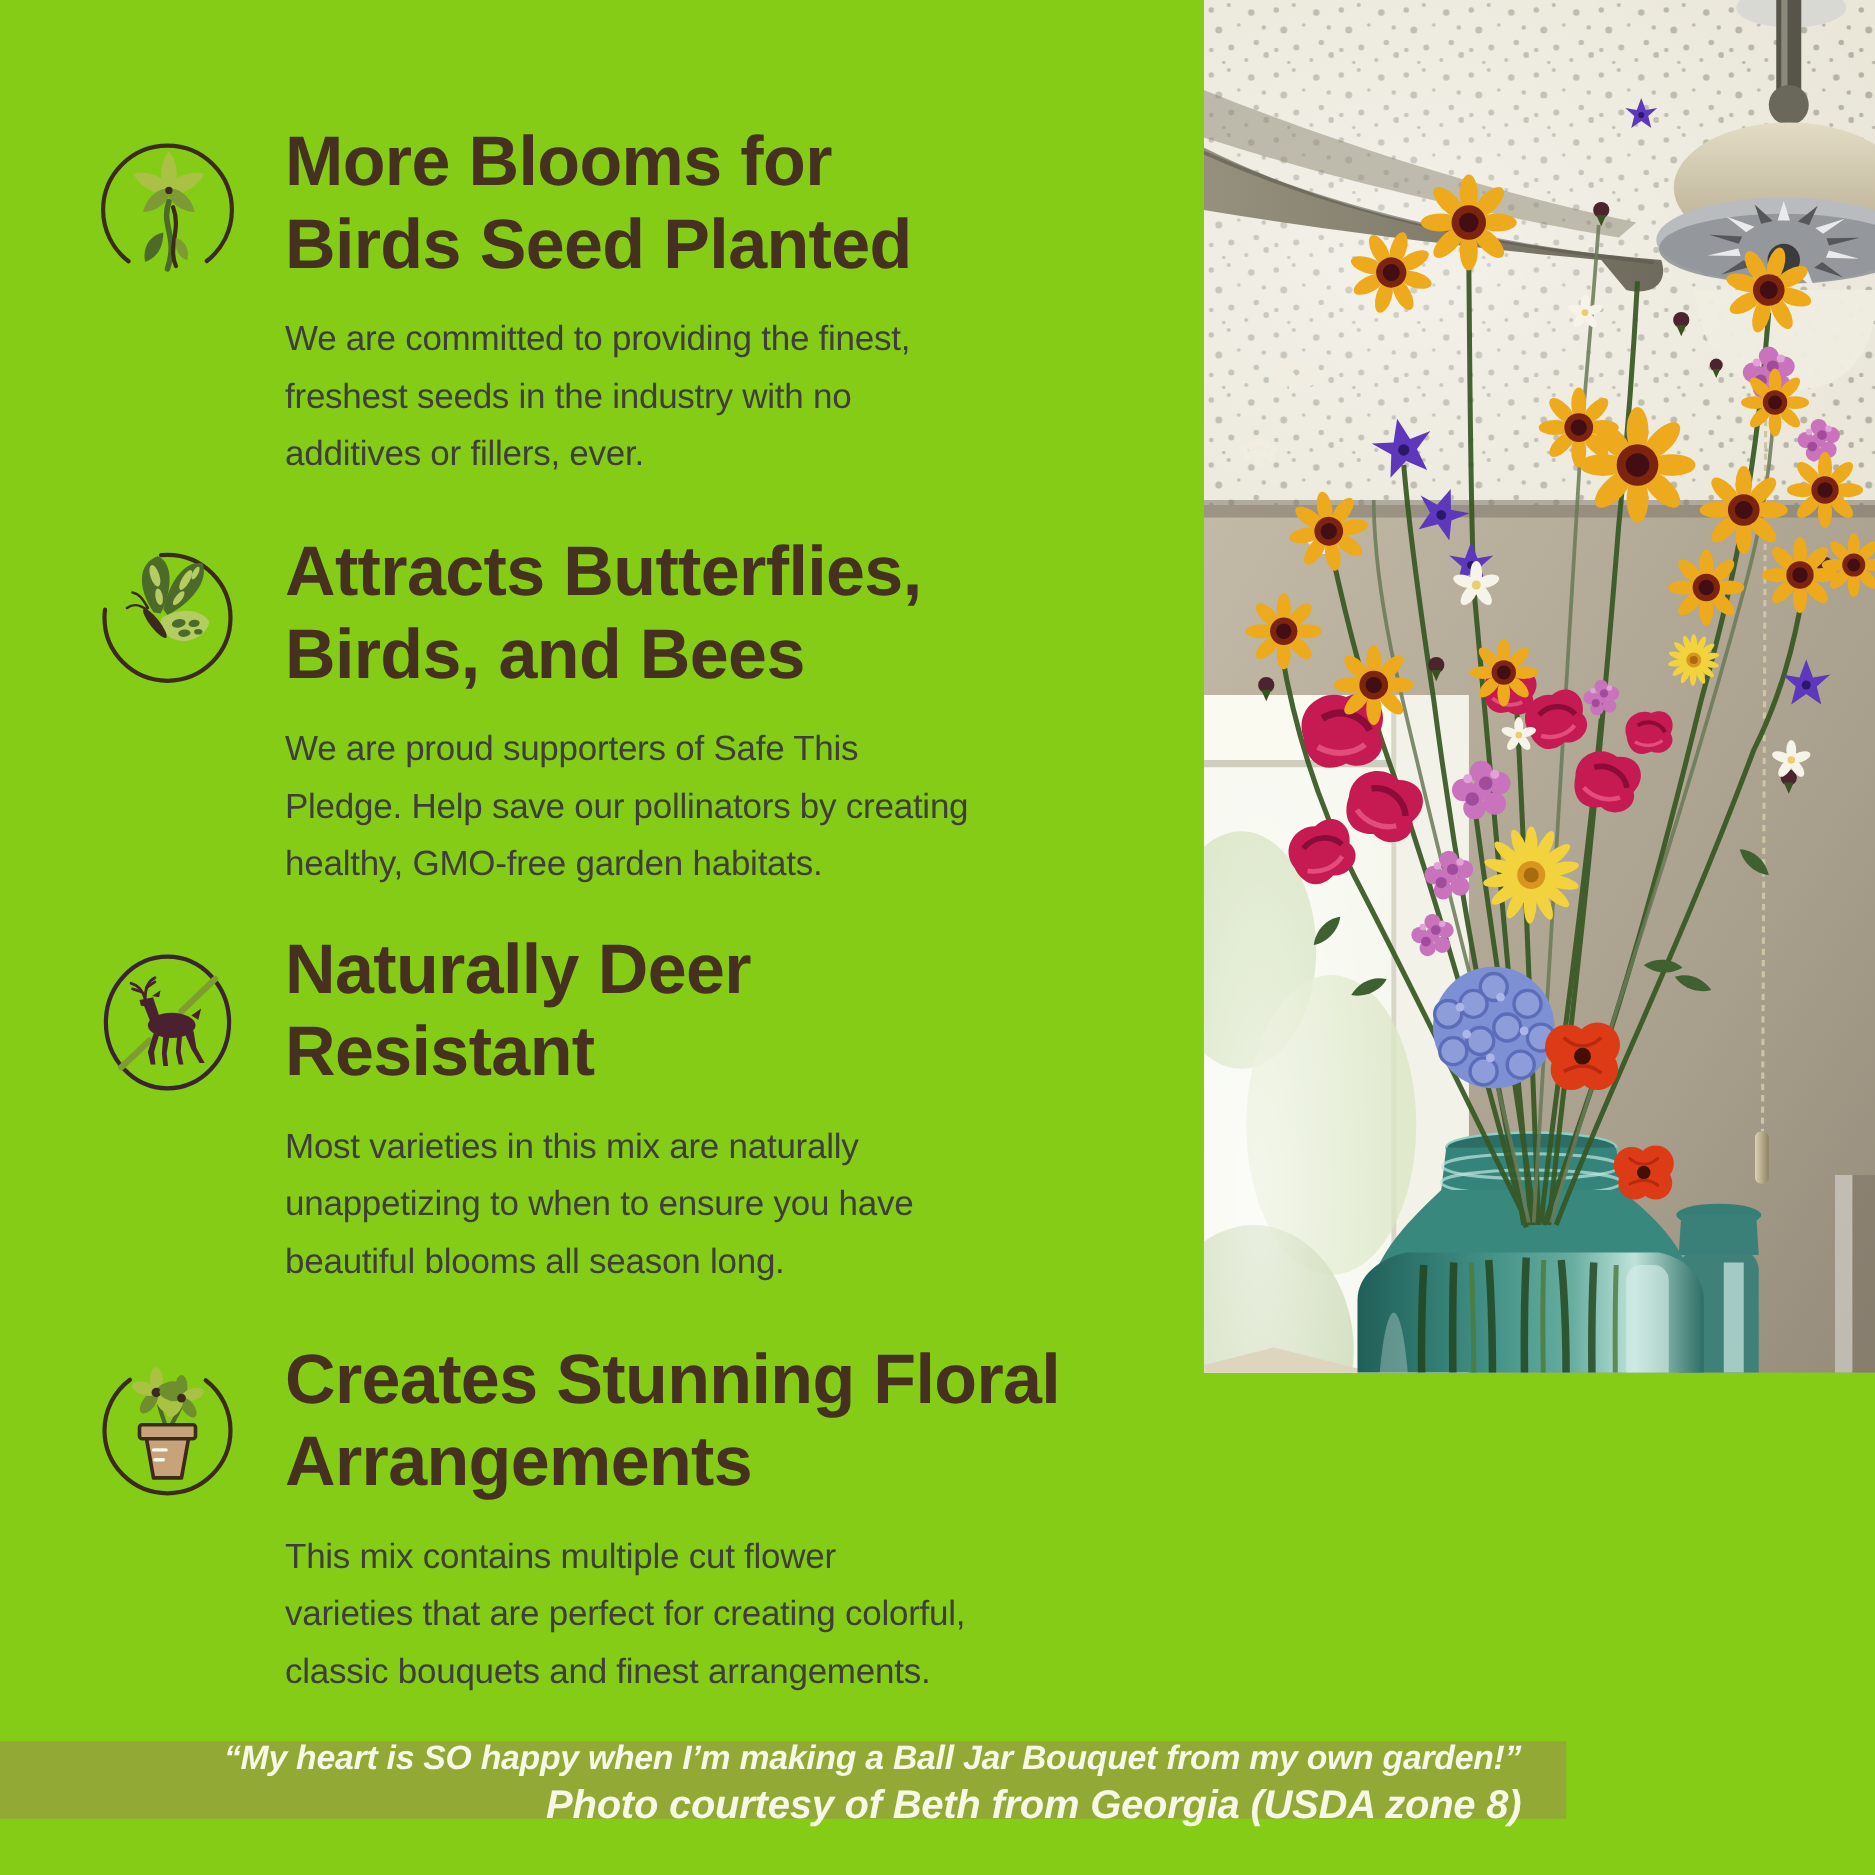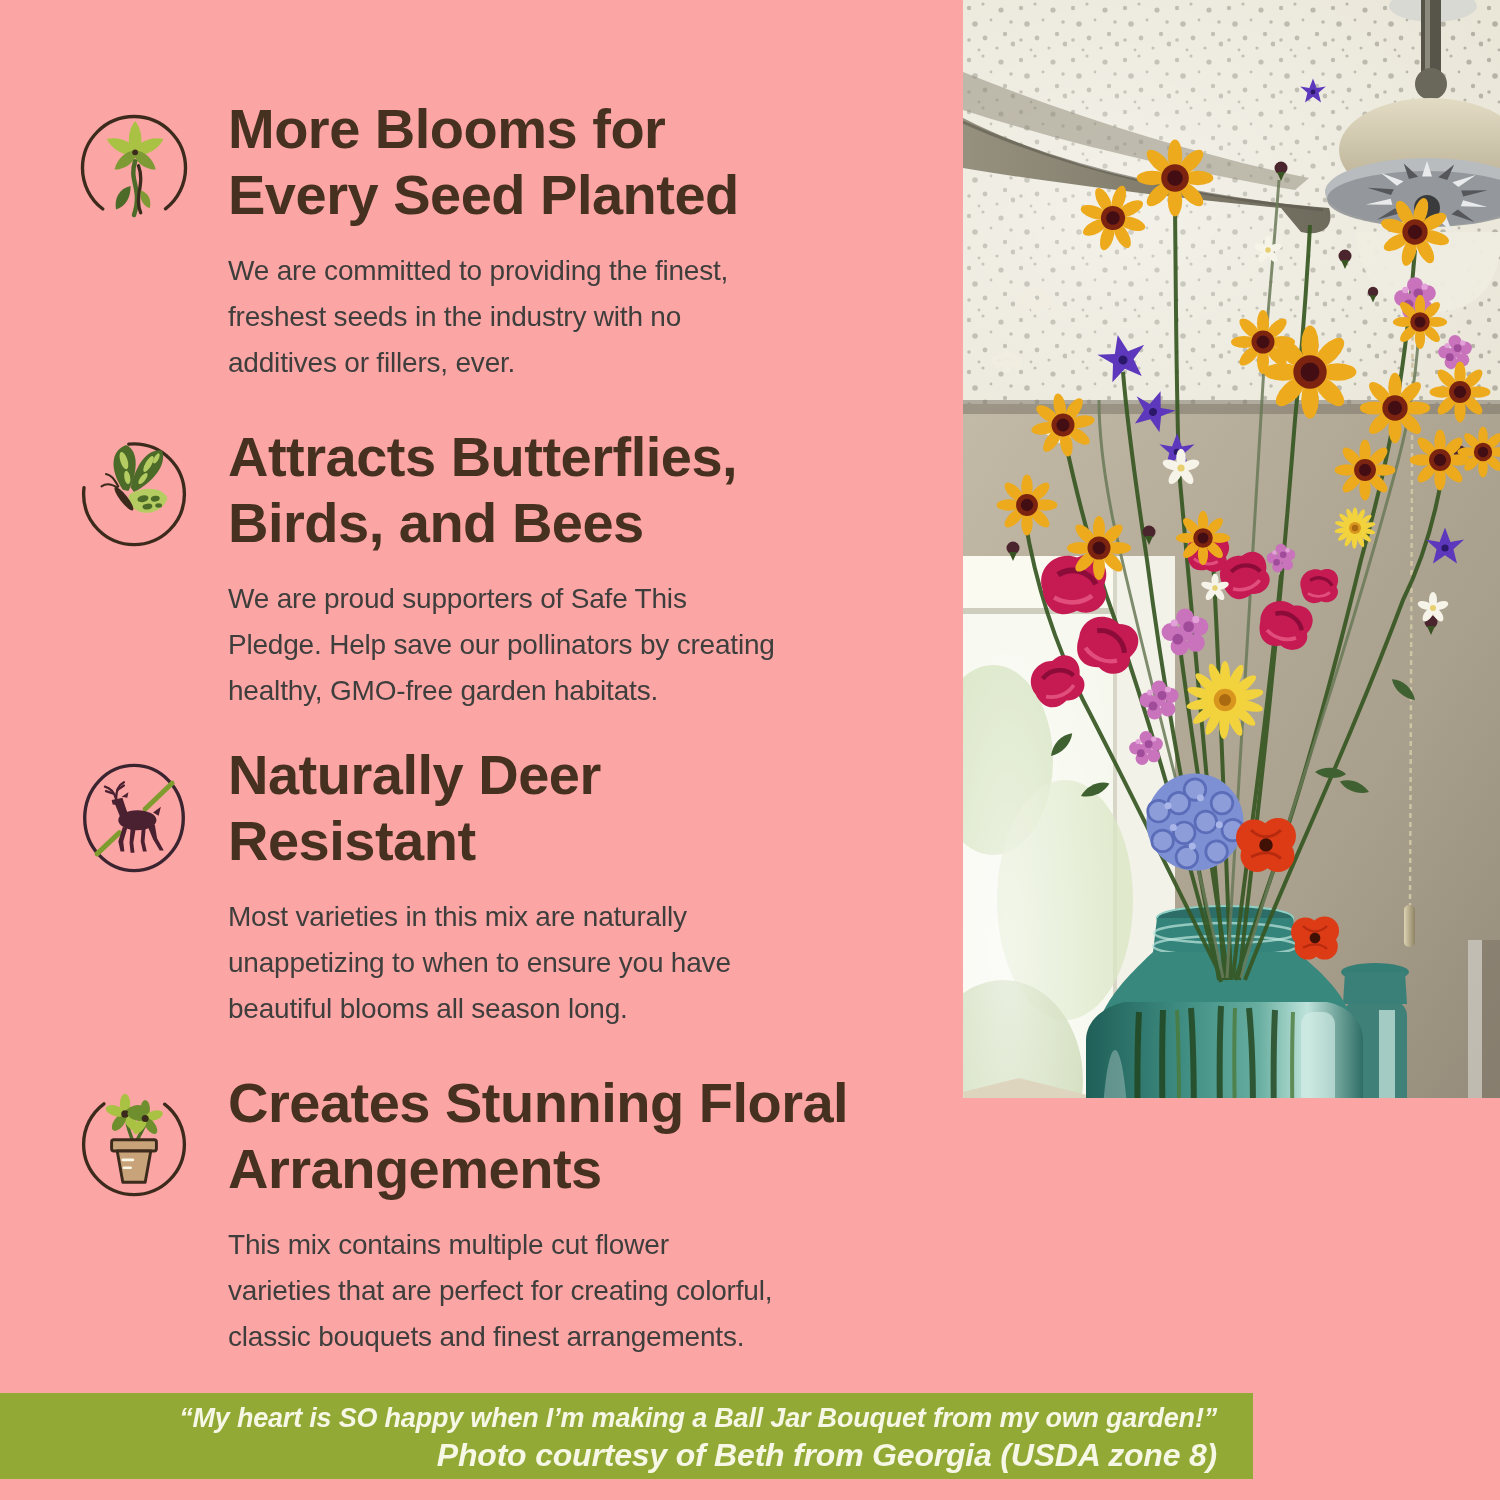--- a/index.html
+++ b/index.html
@@ -1,38 +1,38 @@
 <!DOCTYPE html>
 <html><head>
 <meta charset="utf-8">
 <style>
   html,body{margin:0;padding:0;}
   body{width:1500px;height:1500px;overflow:hidden;background:#f9f8e8;
        font-family:"Liberation Sans",sans-serif;position:relative;}
-  .canvas{position:absolute;inset:0;width:1500px;height:1500px;background:#fca5a5;}
+  .canvas{position:absolute;inset:0;width:1500px;height:1500px;background:#84cc16;}
 
   
   .feature{position:absolute;left:78px;display:flex;align-items:flex-start;}
   .icon{width:112px;height:112px;flex:none;}
   .ftext{margin-left:38px;}
   .ftitle div{font-weight:bold;font-size:56px;line-height:66px;letter-spacing:-0.5px;
               color:#46301f;white-space:nowrap;}
   .fbody{margin-top:20px;}
   .fbody div{font-size:28px;line-height:46px;letter-spacing:-0.2px;color:#3e3e3c;white-space:nowrap;}
 
   #f1{top:96px}  #f1 .icon{margin-top:16px}
   #f2{top:424px} #f2 .icon{margin-top:12px}
   #f3{top:742px} #f3 .icon{margin-top:20px}
   #f4{top:1070px}#f4 .icon{margin-top:16px}
 
   
   .photo{position:absolute;left:963px;top:0;width:537px;height:1098px;overflow:hidden;}
 
   
-  .banner{position:absolute;left:0;top:1393px;width:1253px;height:86px;background:#92a935;
+  .banner{position:absolute;left:0;top:1393px;width:1253px;height:62px;background:#92a935;
           display:flex;flex-direction:column;justify-content:center;align-items:flex-end;
           padding-right:36px;box-sizing:border-box;z-index:5;}
   .banner .quote{font-style:italic;font-weight:bold;font-size:27px;line-height:38px;
                  color:#f7f7e6;letter-spacing:-0.2px;white-space:nowrap;}
   .banner .attr{font-style:italic;font-weight:bold;font-size:32px;line-height:36px;
                 color:#f7f7e6;letter-spacing:-0.2px;white-space:nowrap;}
 </style>
 </head>
 <body>
 
@@ -54,21 +54,21 @@
         </g>
         <path d="M51,44 C45,62 58,68 50,92" stroke="#4c6b28" stroke-width="4" fill="none" stroke-linecap="round"></path>
         <path d="M54,48 C60,64 50,76 56,90" stroke="#3c2b1c" stroke-width="3" fill="none" stroke-linecap="round"></path>
         <path d="M47,66 C37,68 32,77 34,87 C43,84 47,76 47,66 Z" fill="#4c6b28"></path>
         <path d="M56,70 C63,72 66,79 64,86 C57,83 55,77 56,70 Z" fill="#7e9a35"></path>
       </svg>
     </div>
     <div class="ftext">
       <div class="ftitle">
         <div>More Blooms for</div>
-        <div>Every Seed Planted</div>
+        <div>Birds Seed Planted</div>
       </div>
       <div class="fbody">
         <div>We are committed to providing the finest,</div>
         <div>freshest seeds in the industry with no</div>
         <div>additives or fillers, ever.</div>
       </div>
     </div>
   </section>
 
   <section class="feature" id="f2">

